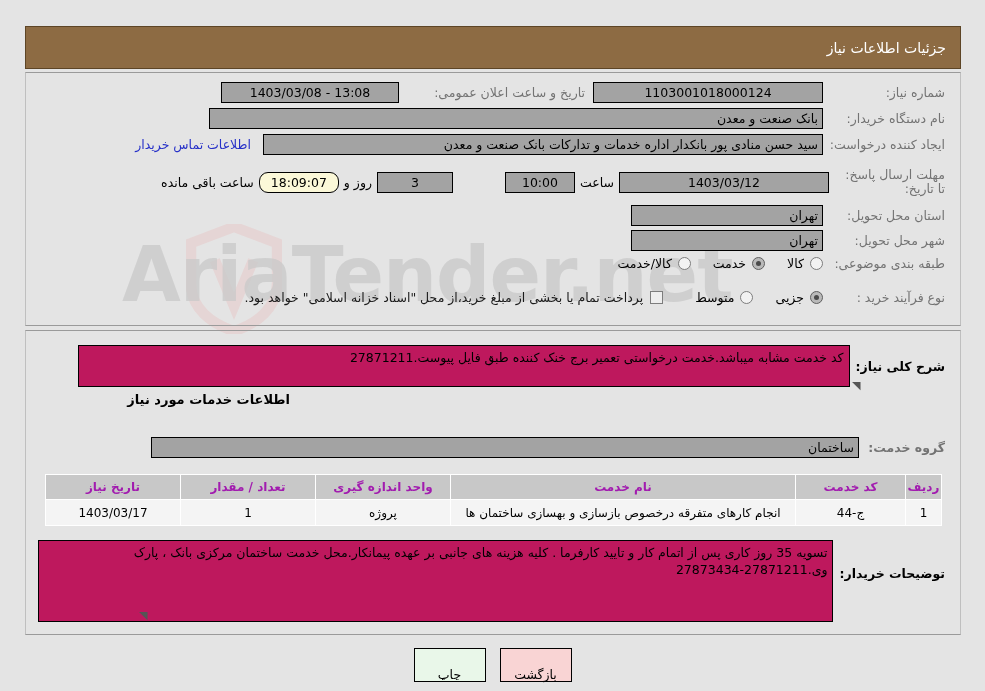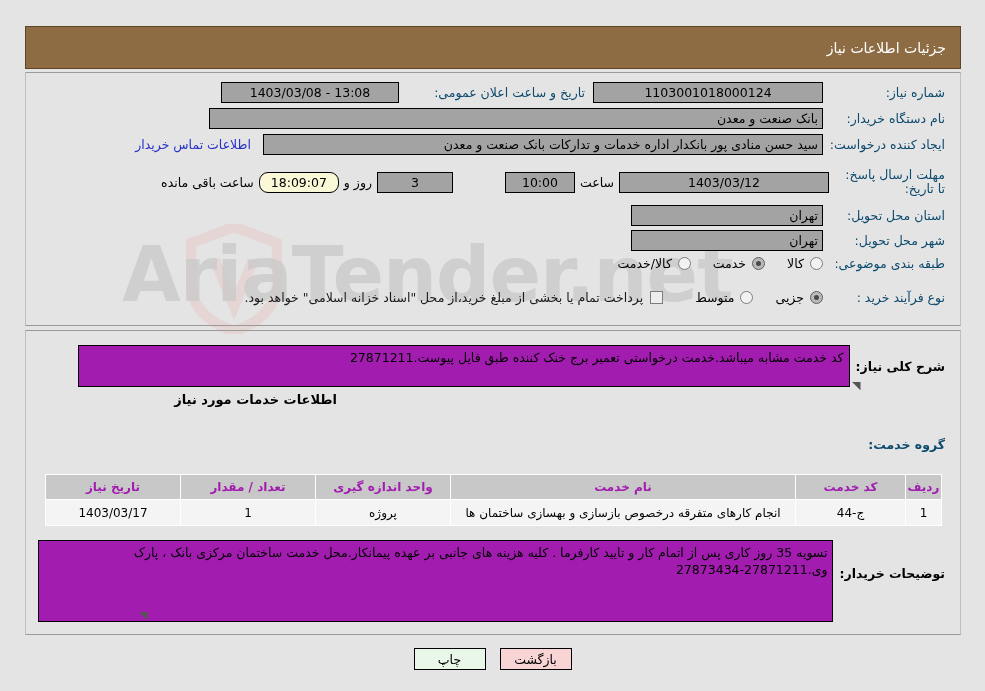--- a/index.html
+++ b/index.html
@@ -81,21 +81,21 @@
 
   
   .row {
     position: absolute;
     display: flex;
     align-items: center;
     direction: rtl;
     z-index: 4;
   }
   .lbl {
-    color: #0c4a6e;
+    color: #737373;
     font-size: 12.5px;
     text-align: right;
     white-space: nowrap;
   }
   .lbl-w { width: 116px; margin-left: 6px; }
   .fld {
     background: #a3a3a3;
     border: 1px solid #000000;
     height: 21px;
     line-height: 19px;
@@ -149,21 +149,21 @@
 
   
   .ta-wrap { position: absolute; display: flex; align-items: flex-start; z-index: 4; }
   .ta-lbl {
     font-weight: bold;
     font-size: 12.5px;
     white-space: nowrap;
     margin-left: 6px;
   }
   .ta {
-    background: #a21caf;
+    background: #be185d;
     border: 1px solid #000000;
     font-size: 12.5px;
     line-height: 17px;
     padding: 3px 5px;
     color: #000;
     direction: rtl;
     text-align: right;
     position: relative;
     font-family: "DejaVu Sans", "Liberation Sans", sans-serif;
     resize: none;
@@ -215,21 +215,21 @@
     z-index: 4;
     direction: rtl;
   }
   .btn {
     border: 1px solid #000;
     height: 22px;
     min-width: 72px;
     font-size: 12.5px;
     font-family: "DejaVu Sans", "Liberation Sans", sans-serif;
     cursor: pointer;
-    padding: 1px 10px;
+    padding: 16px 10px;
     line-height: 20px;
     text-align: center;
   }
   .btn-print { background: #e9f7e9; }
   .btn-back  { background: #f9d4d4; }
 </style>
 </head>
 <body>
 
 <div class="page">
@@ -324,24 +324,25 @@
   <div class="panel" id="panel-bottom"></div>
 
   <div class="ta-wrap" style="right:40px; top:345px;">
     <div class="ta-lbl" style="padding-top:14px;">شرح کلی نیاز:</div>
     <div class="ta" style="width:772px; height:42px;">کد خدمت مشابه میباشد.خدمت درخواستی تعمیر برج خنک کننده طبق فایل پیوست.27871211</div>
   </div>
   <div style="position:absolute; right:125px; top:378px; z-index:5;">
     <span style="font-size:11px; color:#555; display:inline-block; transform:scaleX(-1);">◤</span>
   </div>
 
-  <div class="sec-head" style="right:648px; top:392px;">اطلاعات خدمات مورد نیاز</div>
+  <div class="sec-head" style="right:695px; top:392px;">اطلاعات خدمات مورد نیاز</div>
 
   <div class="row" style="right:40px; top:437px;">
     <div class="lbl" style="width:80px; margin-left:6px; font-weight:bold;">گروه خدمت:</div>
+    <div class="fld rtl-txt" style="width:708px;">ساختمان</div>
   </div>
 
   <div class="tbl-wrap">
     <table>
       <thead>
         <tr>
           <th class="col-idx">ردیف</th>
           <th class="col-code">کد خدمت</th>
           <th>نام خدمت</th>
           <th class="col-unit">واحد اندازه گیری</th>

